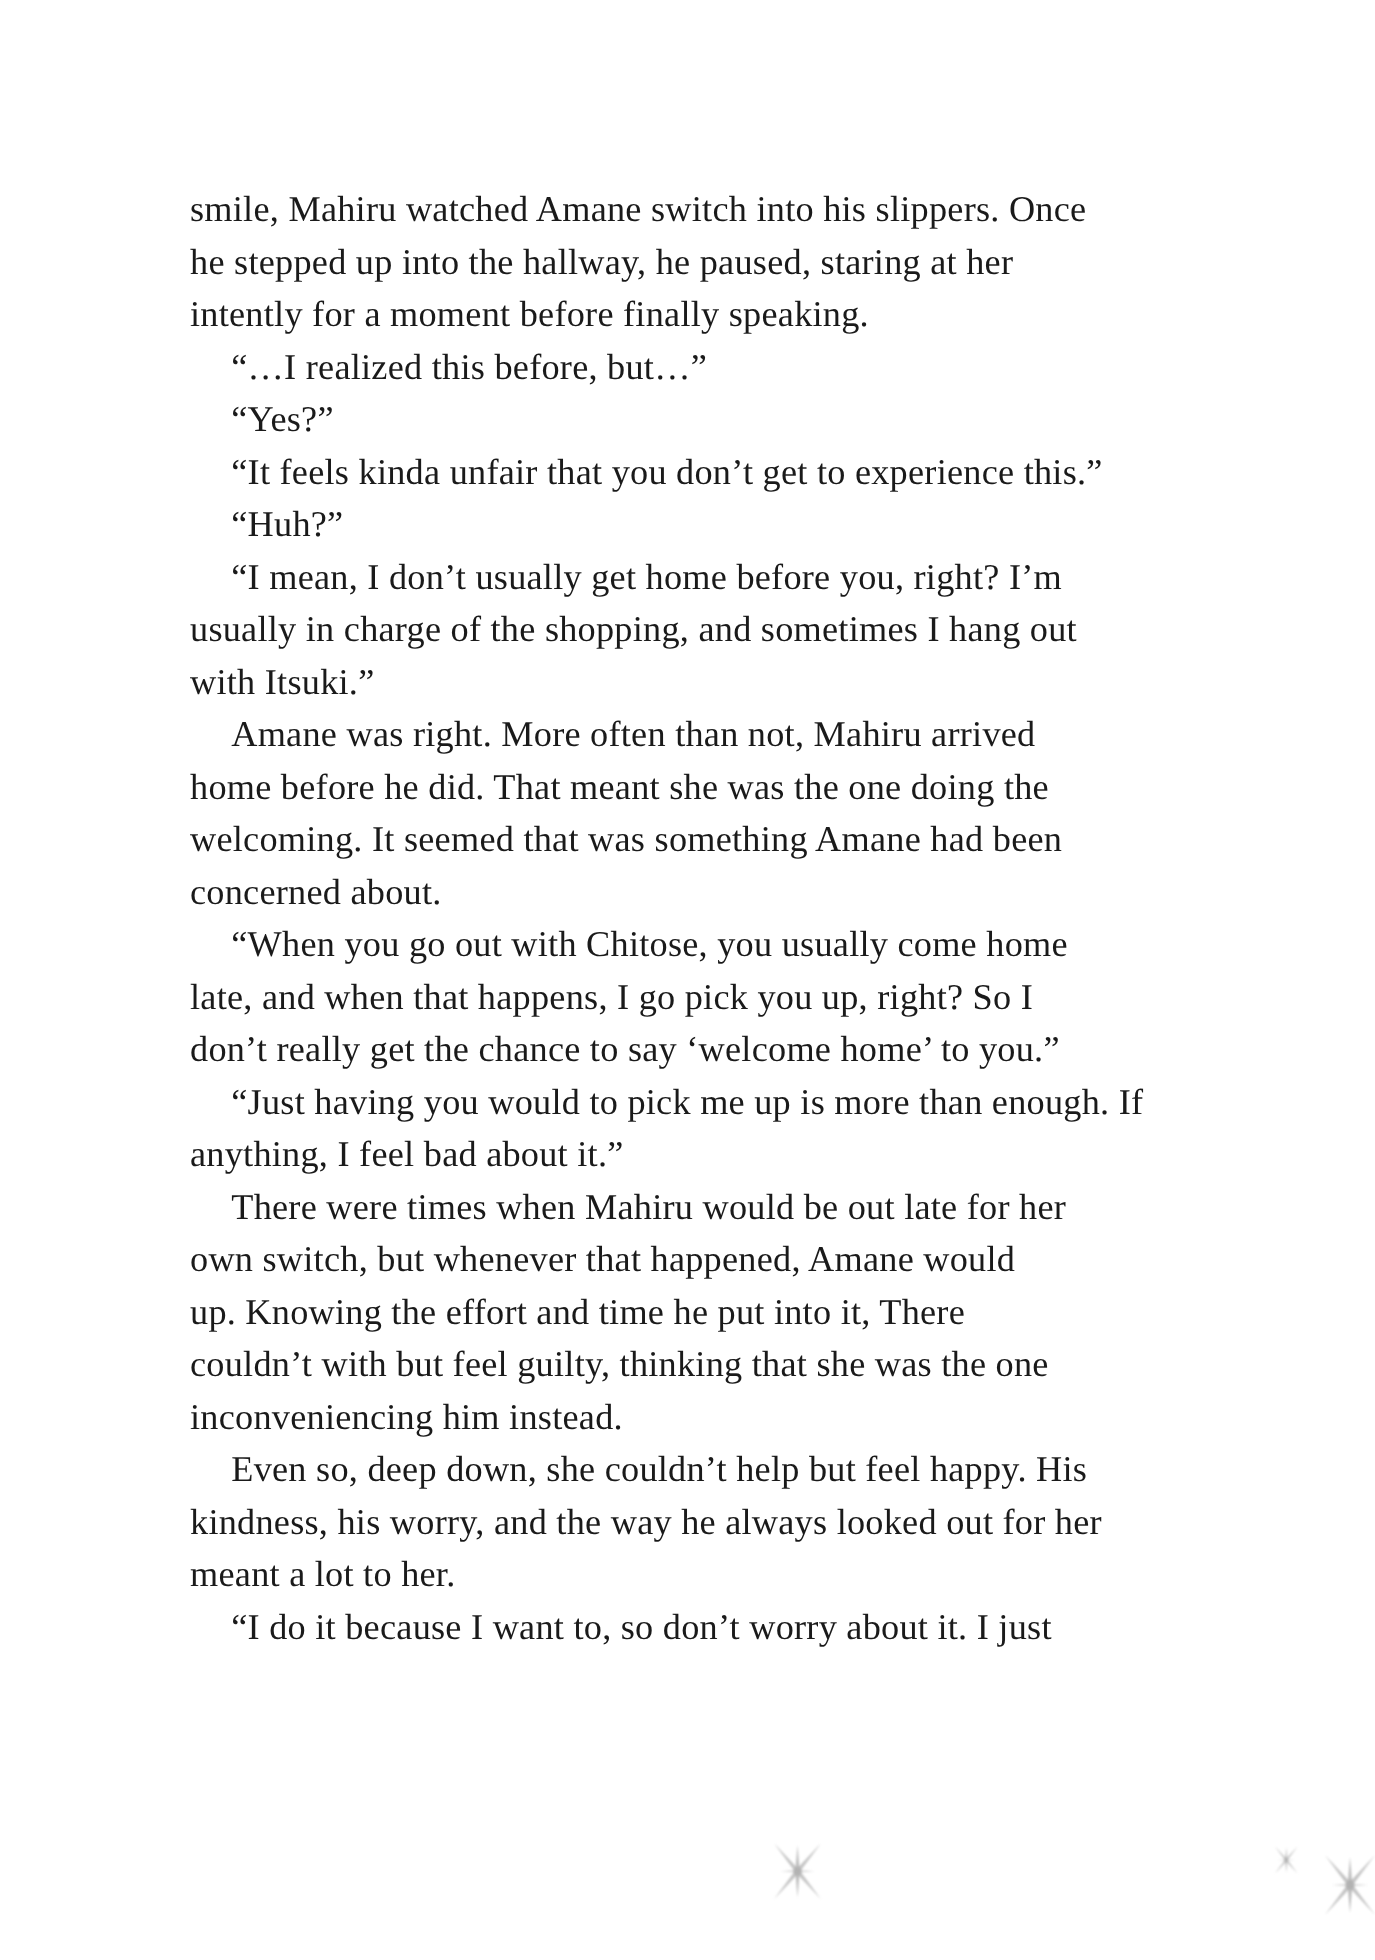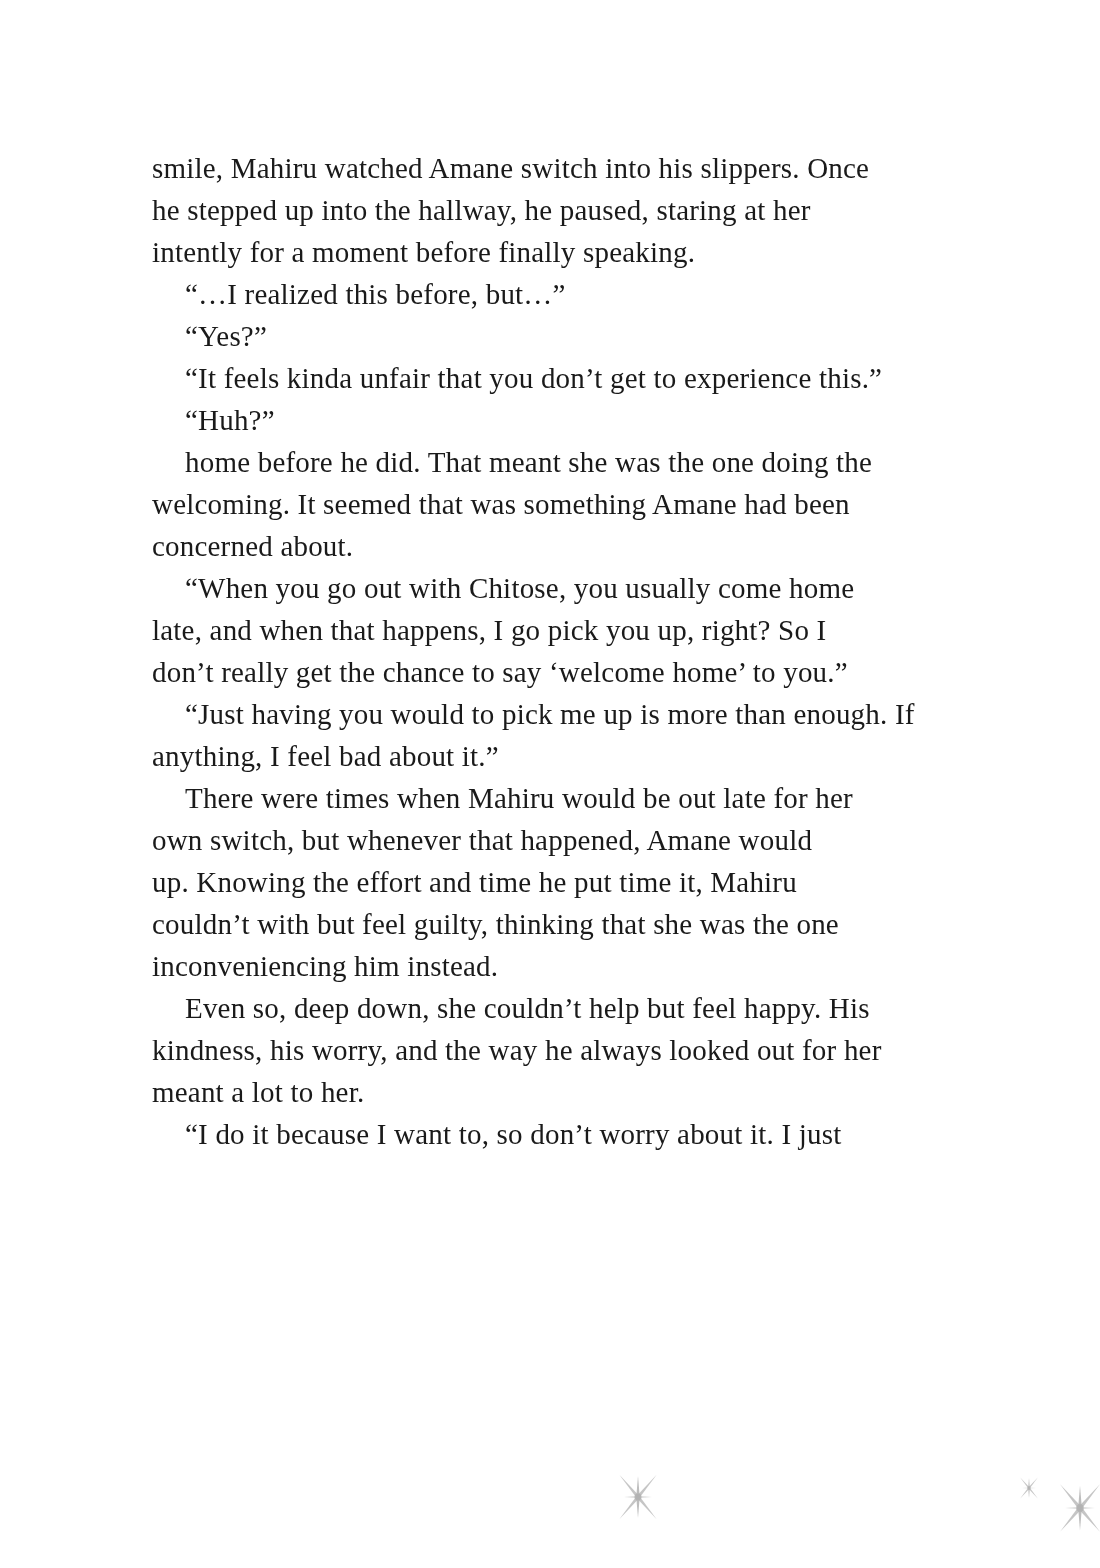--- a/index.html
+++ b/index.html
@@ -63,37 +63,43 @@
       <p class="para indent">
         <span class="line">“Yes?”</span>
       </p>
       <p class="para indent">
         <span class="line">“It feels kinda unfair that you don’t get to experience this.”</span>
       </p>
       <p class="para indent">
         <span class="line">“Huh?”</span>
       </p>
       <p class="para indent">
+        <span class="line">“I mean, I don’t usually get home before you, right? I’m</span>
+        <span class="line">usually in charge of the shopping, and sometimes I hang out</span>
+        <span class="line">with Itsuki.”</span>
+      </p>
+      <p class="para indent">
+        <span class="line">Amane was right. More often than not, Mahiru arrived</span>
         <span class="line">home before he did. That meant she was the one doing the</span>
         <span class="line">welcoming. It seemed that was something Amane had been</span>
         <span class="line">concerned about.</span>
       </p>
       <p class="para indent">
         <span class="line">“When you go out with Chitose, you usually come home</span>
         <span class="line">late, and when that happens, I go pick you up, right? So I</span>
         <span class="line">don’t really get the chance to say ‘welcome home’ to you.”</span>
       </p>
       <p class="para indent">
         <span class="line">“Just having you would to pick me up is more than enough. If</span>
         <span class="line">anything, I feel bad about it.”</span>
       </p>
       <p class="para indent">
         <span class="line">There were times when Mahiru would be out late for her</span>
         <span class="line">own switch, but whenever that happened, Amane would</span>
-        <span class="line">up. Knowing the effort and time he put time it, Mahiru</span>
+        <span class="line">up. Knowing the effort and time he put into it, There</span>
         <span class="line">couldn’t with but feel guilty, thinking that she was the one</span>
         <span class="line">inconveniencing him instead.</span>
       </p>
       <p class="para indent">
         <span class="line">Even so, deep down, she couldn’t help but feel happy. His</span>
         <span class="line">kindness, his worry, and the way he always looked out for her</span>
         <span class="line">meant a lot to her.</span>
       </p>
       <p class="para indent">
         <span class="line">“I do it because I want to, so don’t worry about it. I just</span>

